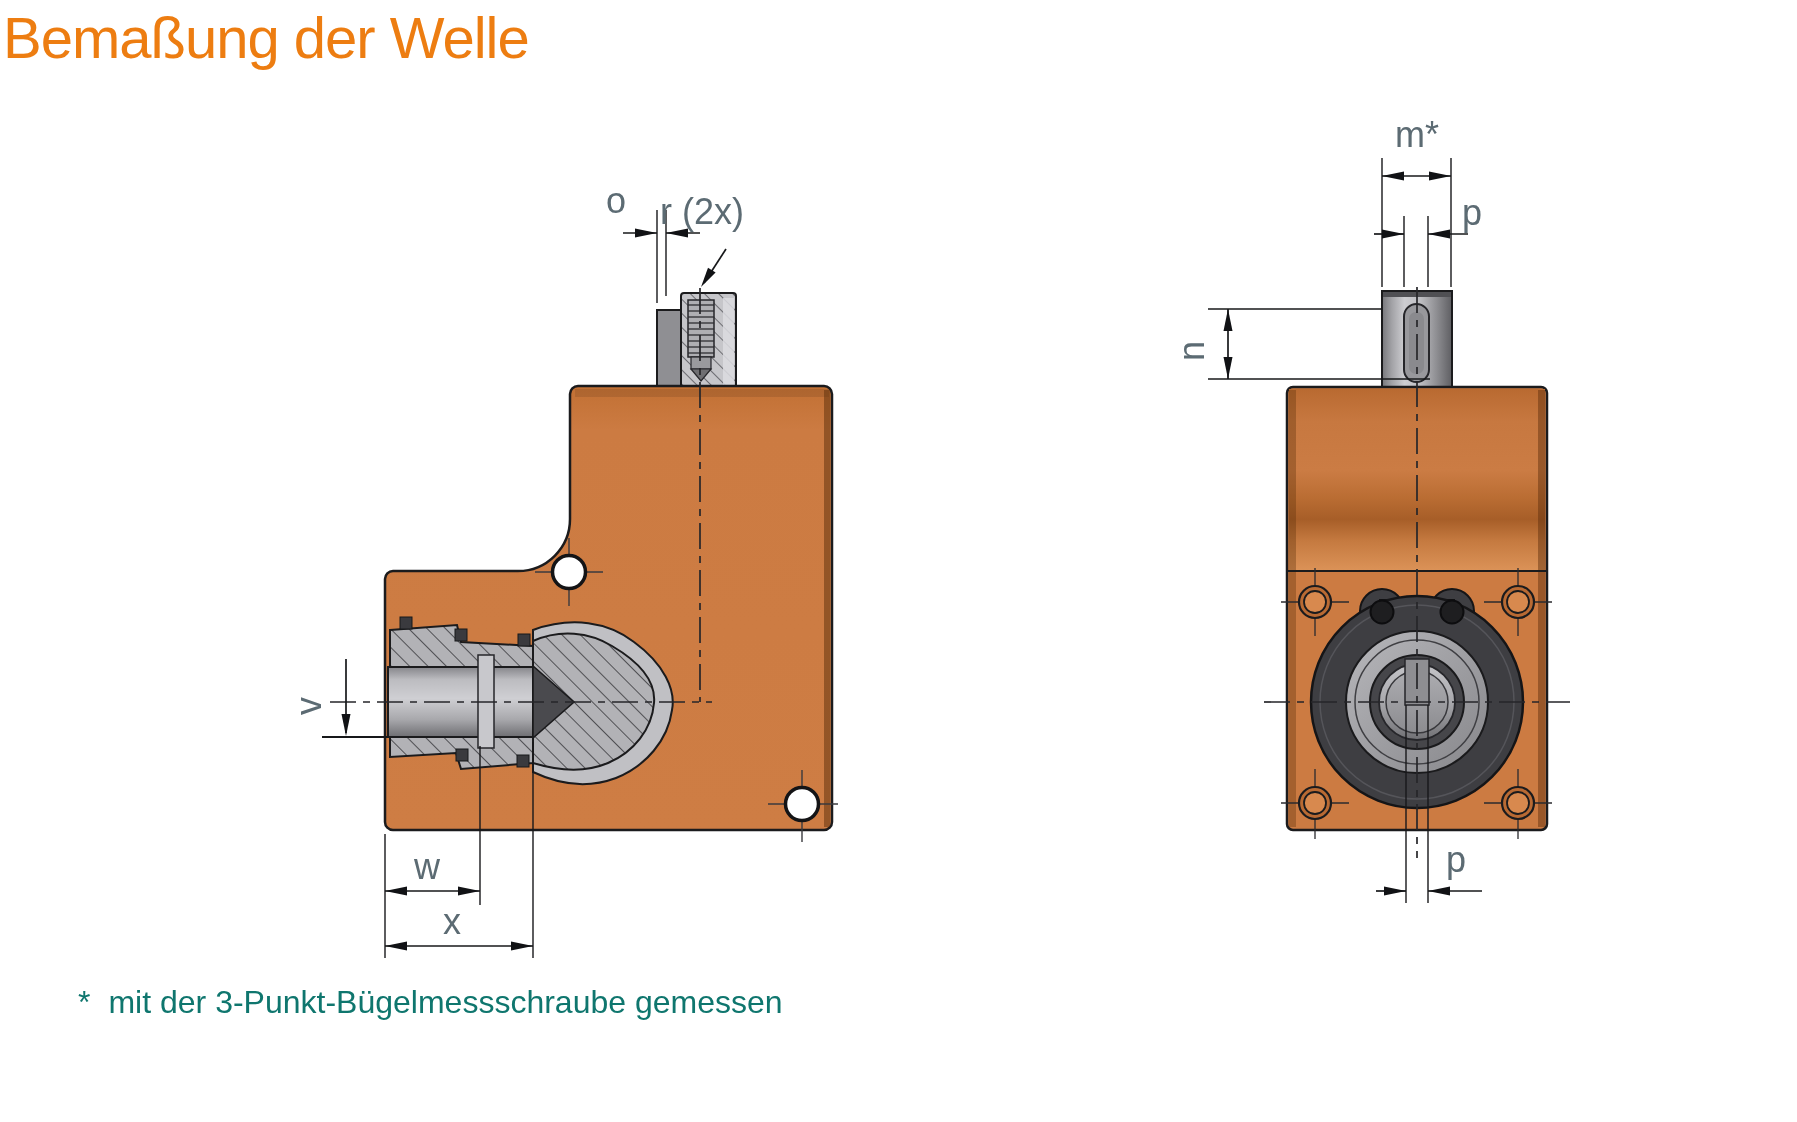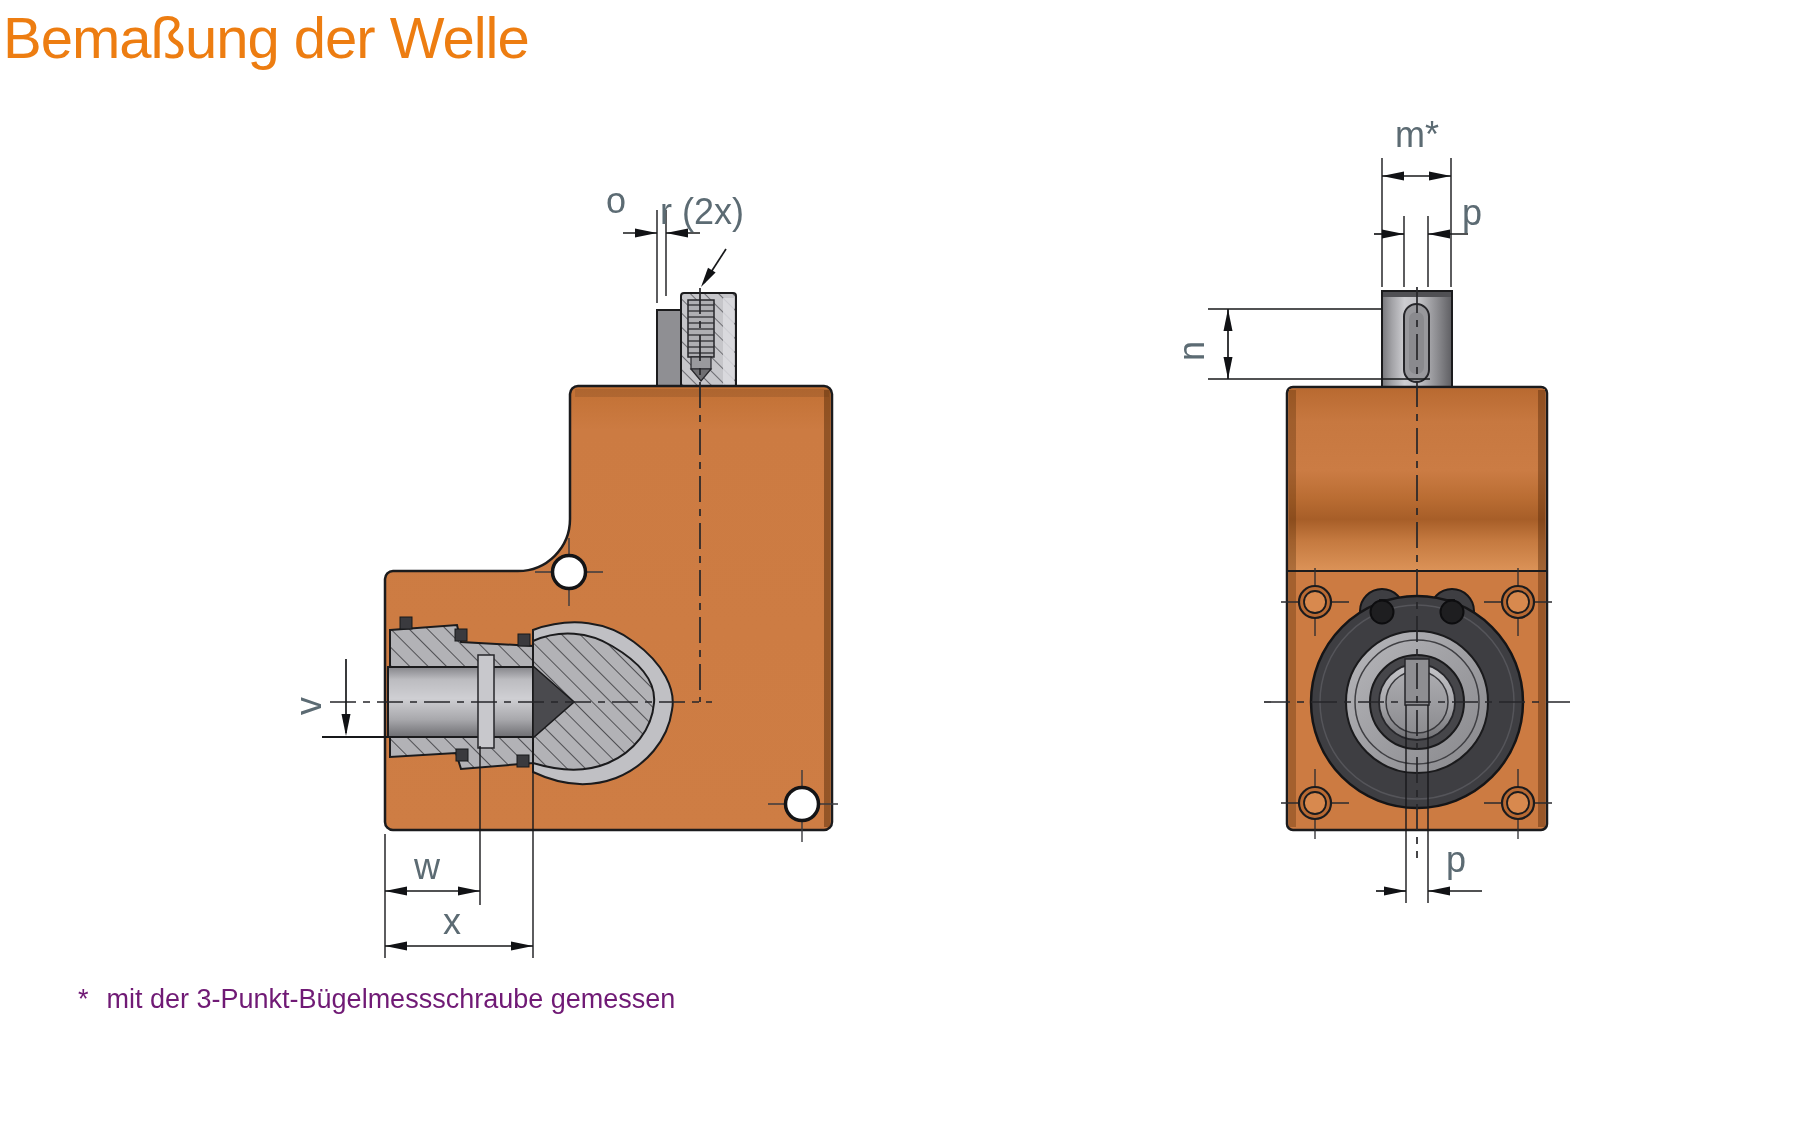--- a/index.html
+++ b/index.html
@@ -1,21 +1,21 @@
 <!DOCTYPE html>
 <html><head>
 <meta charset="utf-8">
 <style>
   html,body{margin:0;padding:0;background:#ffffff;}
   #stage{position:relative;width:1797px;height:1122px;background:#ffffff;overflow:hidden;
          font-family:"Liberation Sans", sans-serif;}
   #page-title{position:absolute;left:3px;top:4px;font-size:58px;letter-spacing:-1px;
               color:#ED7D11;font-weight:400;white-space:nowrap;}
   #drawing{position:absolute;left:0;top:0;}
-  #footnote{position:absolute;left:78px;top:984px;font-size:27px;color:#701a75;}
+  #footnote{position:absolute;left:78px;top:984px;font-size:32px;color:#0f766e;}
   #footnote .marker{display:inline-block;margin-right:18px;}
   .dimlabel{font-family:"Liberation Sans", sans-serif;font-size:36px;fill:#5C6B73;}
 </style>
 </head>
 <body>
 
 <div id="stage">
 
   <div id="page-title">Bemaßung der Welle</div>
 

